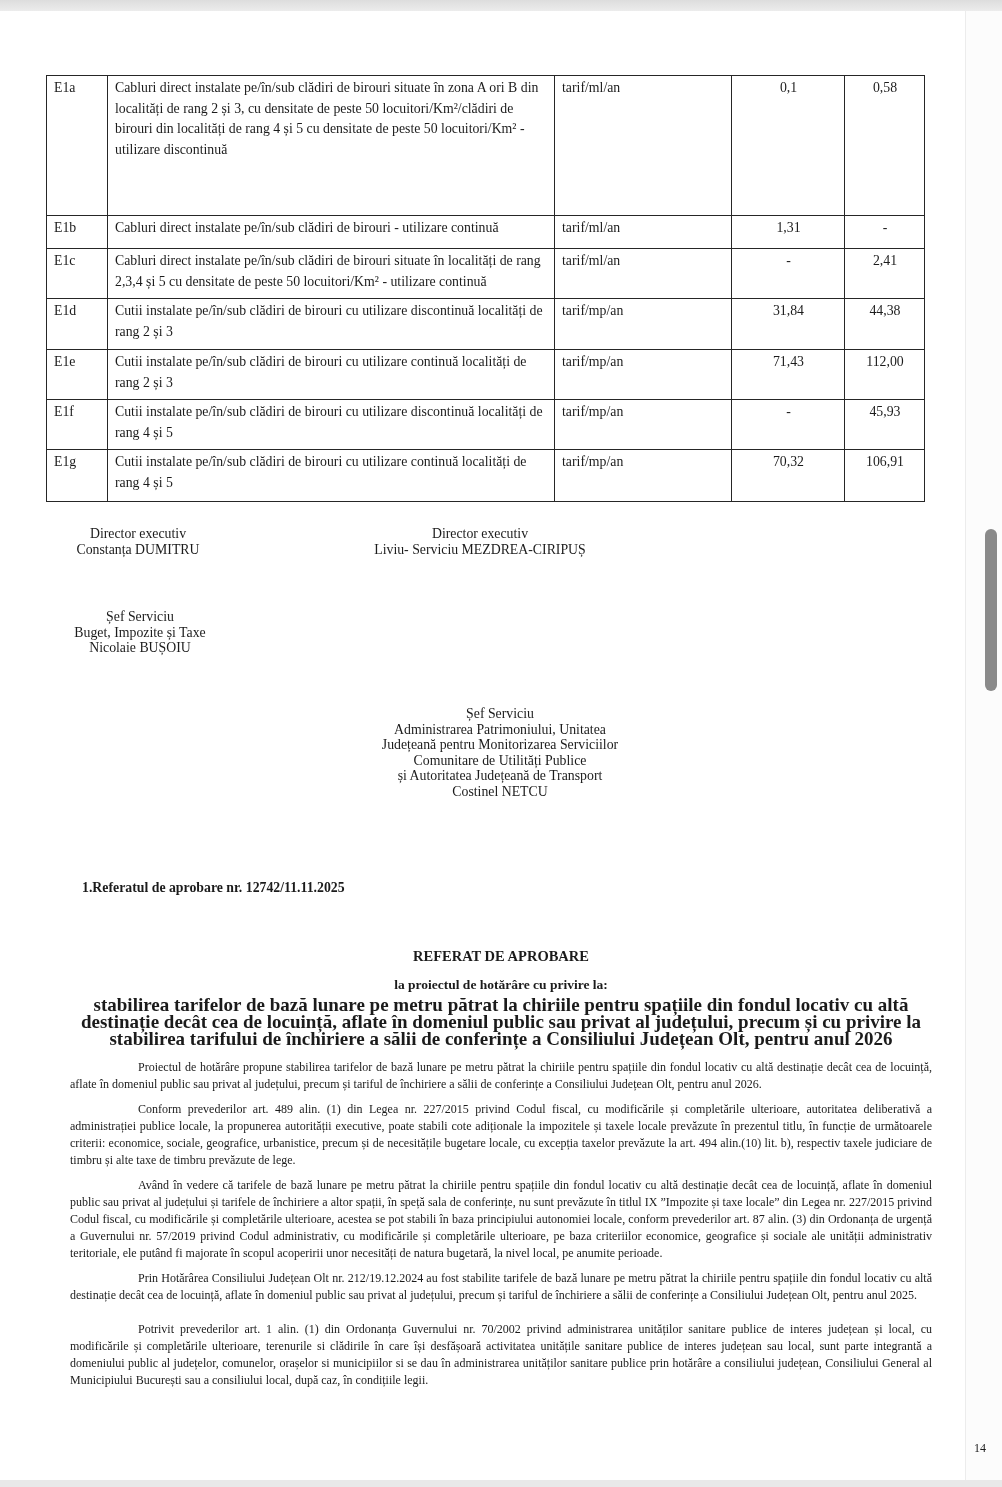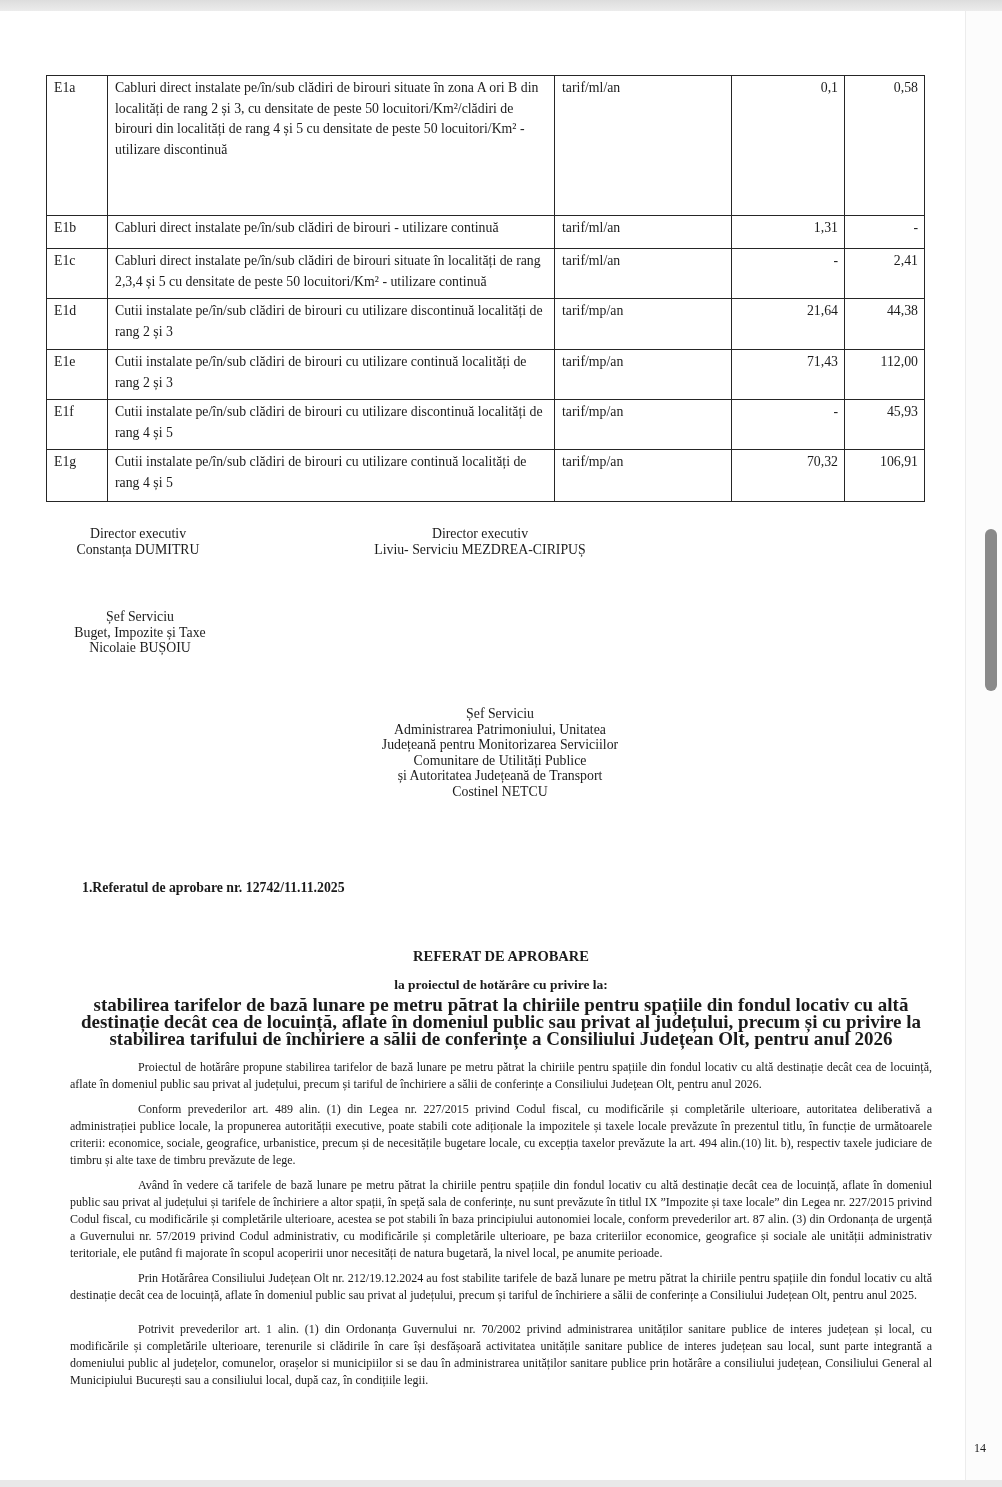--- a/index.html
+++ b/index.html
@@ -16,21 +16,21 @@
   .scroll-track{position:absolute;top:11px;right:0;width:36px;height:1469px;
     background:#fcfcfc;border-left:1px solid #ececec;}
   .scroll-thumb{position:absolute;top:529px;right:5px;width:12px;height:162px;
     background:#8a8a8a;border-radius:6px;}
   
   table.tariffs{position:absolute;left:46px;top:75px;width:878px;
     border-collapse:collapse;table-layout:fixed;}
   table.tariffs td{border:1px solid #262626;vertical-align:top;
     padding:2px 6px 2px 7px;font-size:13.8px;line-height:1.5;}
   td.c-code{padding-left:6px;}
-  td.c-val{text-align:right;}
+  td.c-val{text-align:center;}
   tr.r0{height:140px;} tr.r1{height:33px;} tr.r2{height:50px;}
   tr.r3{height:51px;} tr.r4{height:50px;} tr.r5{height:50px;} tr.r6{height:52px;margin-left:44px;}
   
   .sig{position:absolute;text-align:center;font-size:13.8px;line-height:15.6px;}
   .sig-director1{left:48px;top:526px;width:180px;}
   .sig-director2{left:310px;top:526px;width:340px;}
   .sig-buget{left:40px;top:609px;width:200px;}
   .sig-patrimoniu{left:295px;top:706px;width:410px;}
   
   .ref-item{position:absolute;left:82px;top:880px;font-weight:bold;font-size:13.8px;}
@@ -82,21 +82,21 @@
       <td class="c-code">E1c</td>
       <td class="c-desc">Cabluri direct instalate  pe/în/sub  clădiri de birouri situate în  localități de rang 2,3,4 și 5 cu densitate de peste 50 locuitori/Km² - utilizare continuă</td>
       <td class="c-unit">tarif/ml/an</td>
       <td class="c-val">-</td>
       <td class="c-val">2,41</td>
     </tr>
     <tr class="r3">
       <td class="c-code">E1d</td>
       <td class="c-desc">Cutii instalate pe/în/sub  clădiri de birouri cu utilizare discontinuă localități de rang 2 și 3</td>
       <td class="c-unit">tarif/mp/an</td>
-      <td class="c-val">21,64</td>
+      <td class="c-val">31,84</td>
       <td class="c-val">44,38</td>
     </tr>
     <tr class="r4">
       <td class="c-code">E1e</td>
       <td class="c-desc">Cutii instalate pe/în/sub  clădiri de birouri cu utilizare continuă localități de rang 2 și 3</td>
       <td class="c-unit">tarif/mp/an</td>
       <td class="c-val">71,43</td>
       <td class="c-val">112,00</td>
     </tr>
     <tr class="r5">

